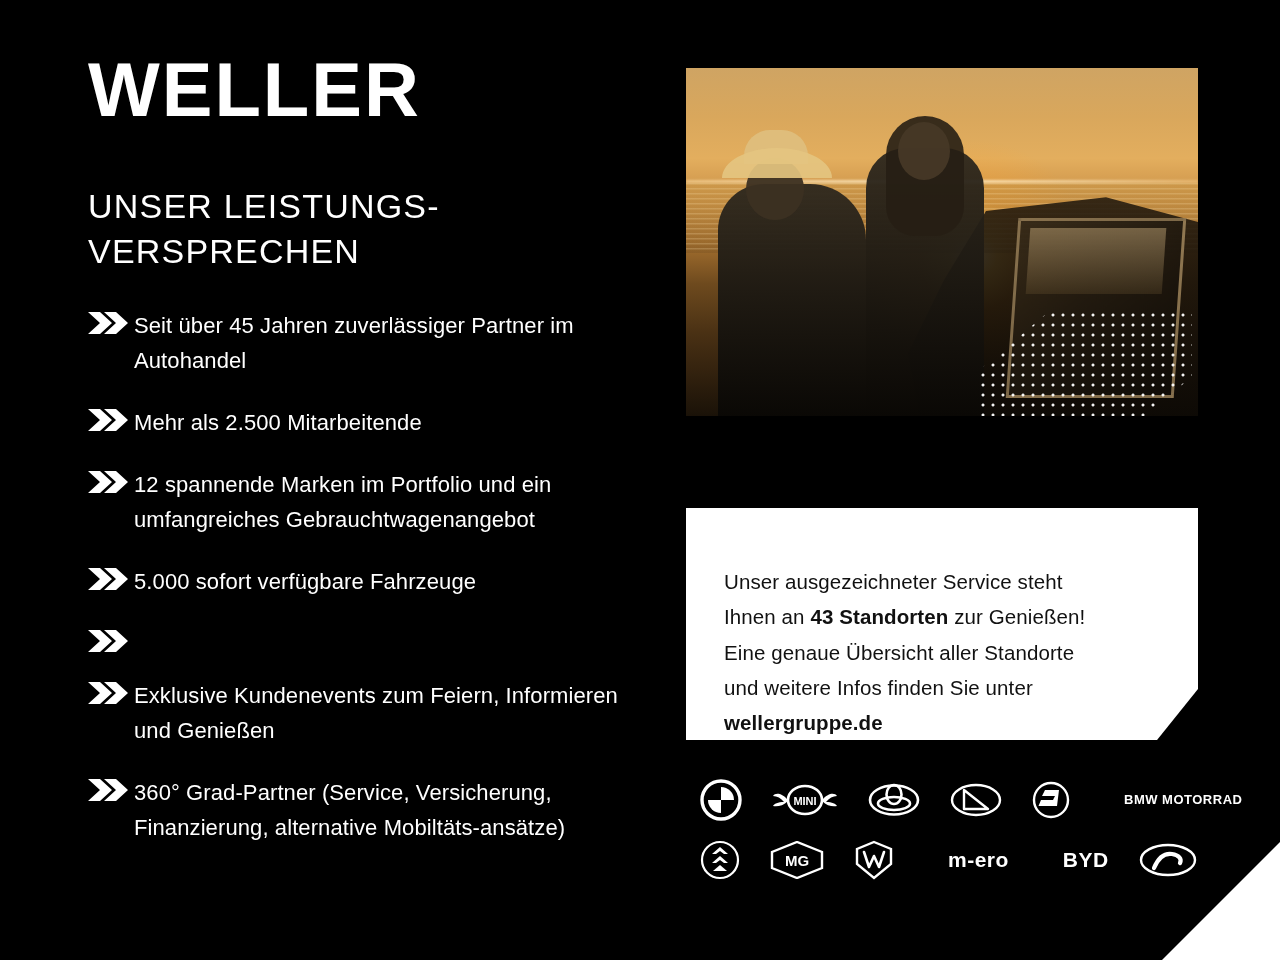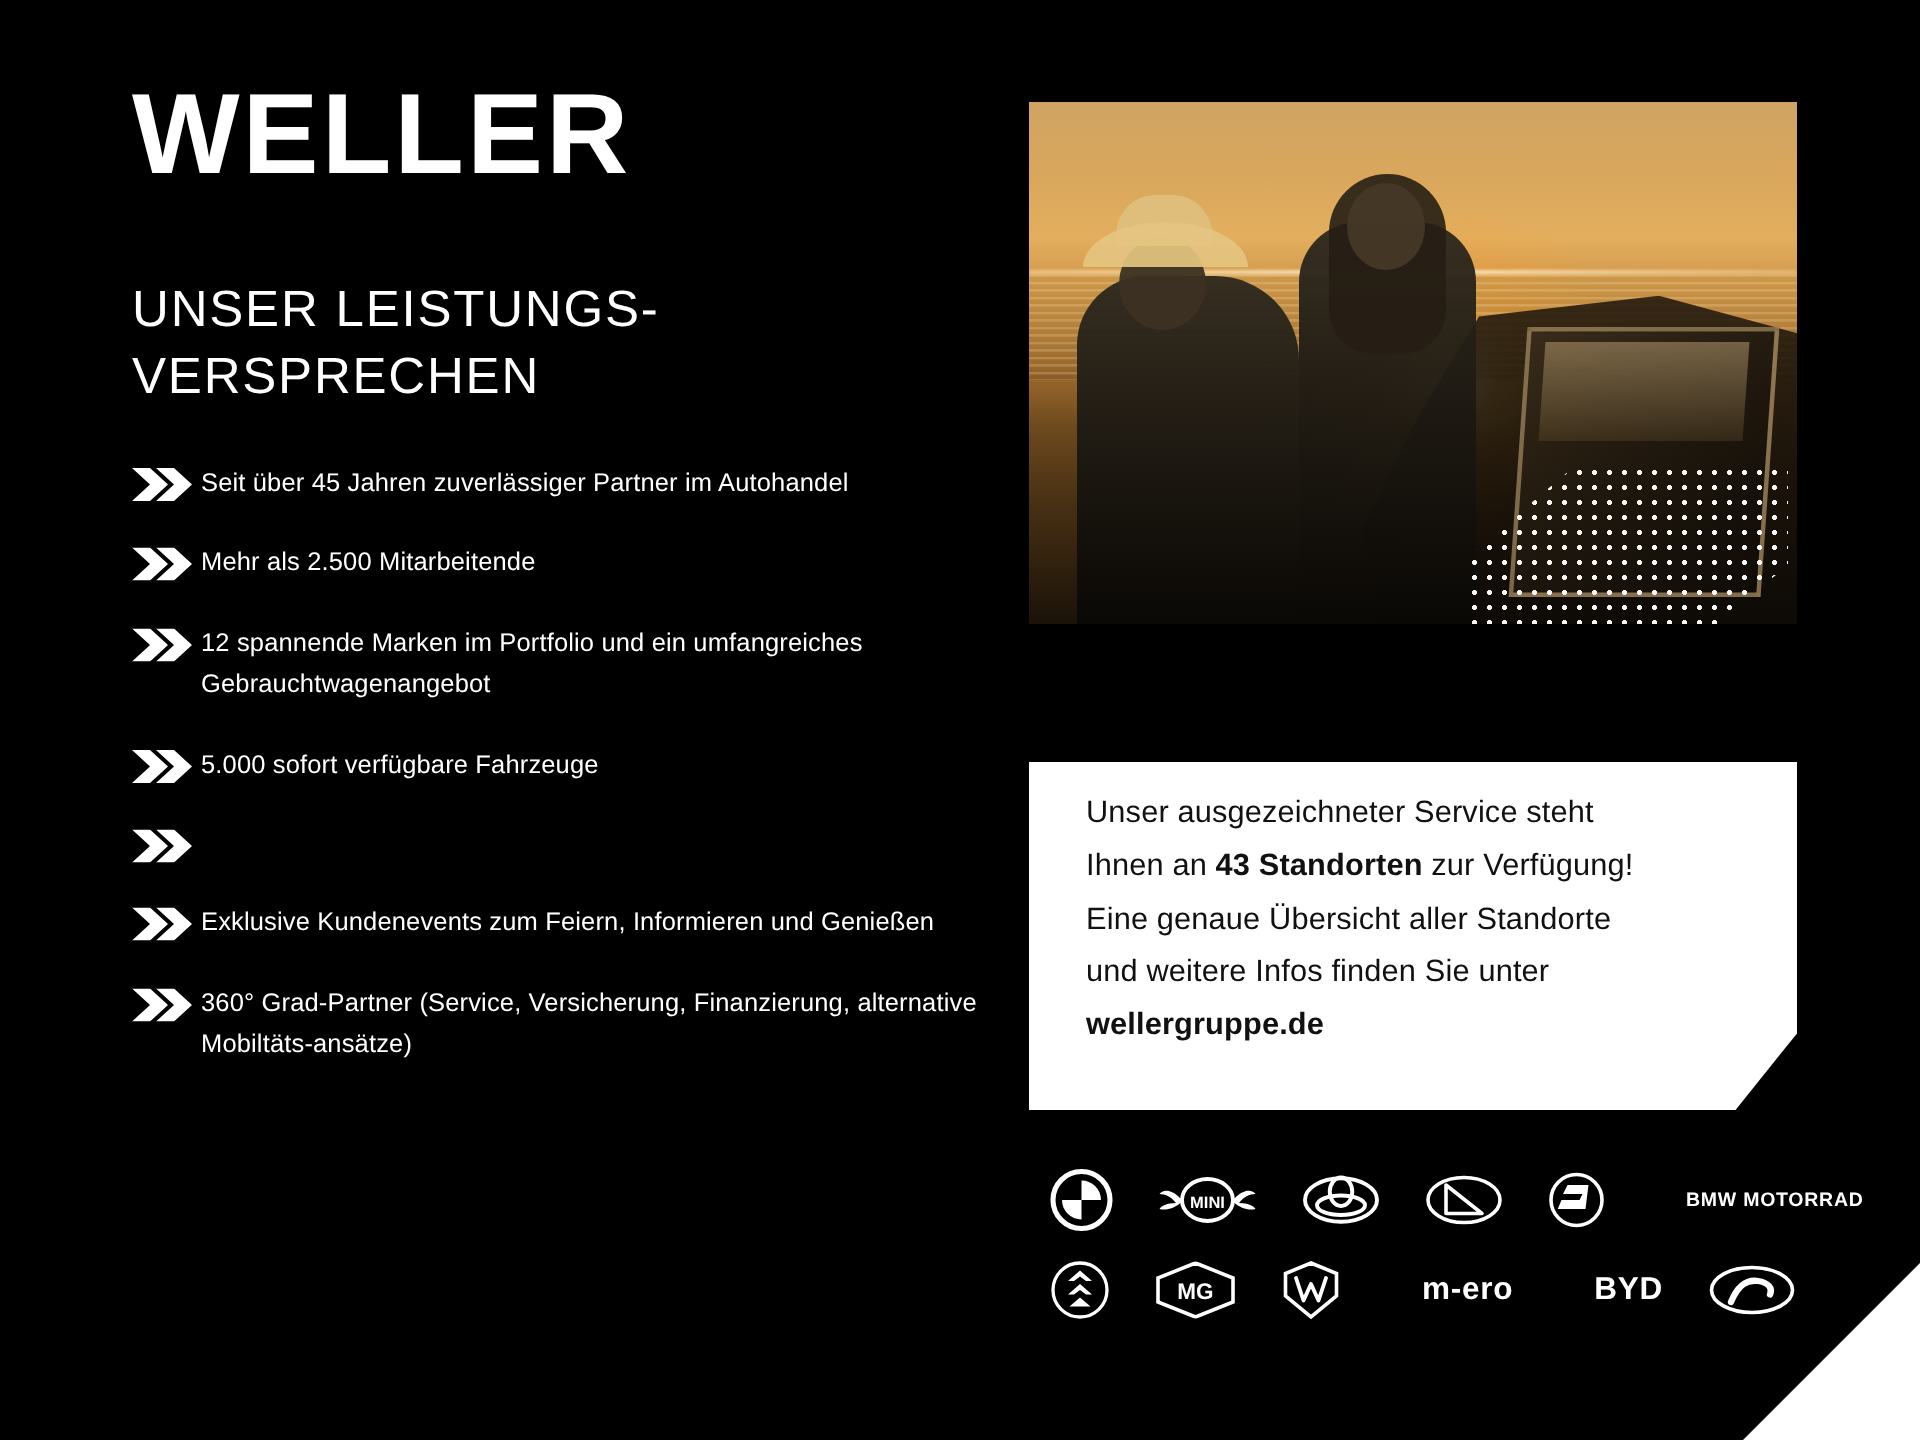--- a/index.html
+++ b/index.html
@@ -48,21 +48,21 @@
     align-items: flex-start;
     margin-bottom: 26px;
   }
   .chev {
     flex: 0 0 auto;
     width: 46px;
     padding-top: 4px;
   }
   .chev svg { display: block; }
   .promise-text {
-    font-size: 17px;
+    font-size: 22px;
     line-height: 1.62;
     color: #ffffff;
     letter-spacing: 0.1px;
     max-width: 520px;
   }
 
   
   .right {
     position: absolute;
     left: 686px; top: 68px;
@@ -149,21 +149,21 @@
     pointer-events: none;
   }
 
   
   .service-card {
     position: absolute;
     left: 686px; top: 508px;
     width: 512px; height: 232px;
     background: #ffffff;
     color: #000000;
-    padding: 16px 38px 0 38px;
+    padding: 56px 38px 0 38px;
     clip-path: polygon(0 0, 100% 0, 100% 78%, 92% 100%, 0 100%);
   }
   .service-text {
     font-size: 20.5px;
     line-height: 1.72;
     color: #111;
     letter-spacing: 0.1px;
   }
   .service-text b { font-weight: 700; }
   .service-url { font-weight: 700; }
@@ -309,21 +309,21 @@
       <div class="fig-a-head"></div>
       <div class="fig-a-hat2"></div>
       <div class="fig-a-hat"></div>
       <div class="halftone"></div>
     </div>
   </div>
 
   <div class="service-card">
     <div class="service-text">
       <span>Unser ausgezeichneter Service steht</span><br>
-      <span>Ihnen an </span><b>43 Standorten</b><span> zur Verfügung!</span><br>
+      <span>Ihnen an </span><b>43 Standorten</b><span> zur Genießen!</span><br>
       <span>Eine genaue Übersicht aller Standorte</span><br>
       <span>und weitere Infos finden Sie unter</span><br>
       <span class="service-url">wellergruppe.de</span>
     </div>
   </div>
 
   <div class="brands">
 
     <div class="brand-row">
 

